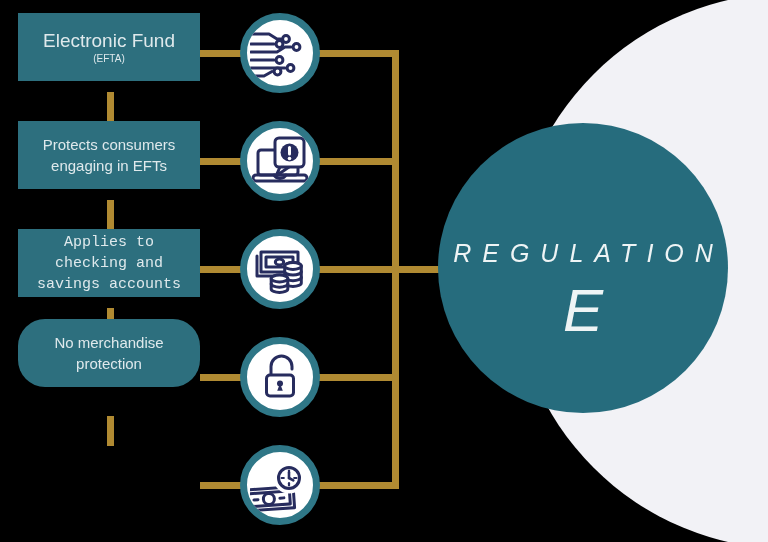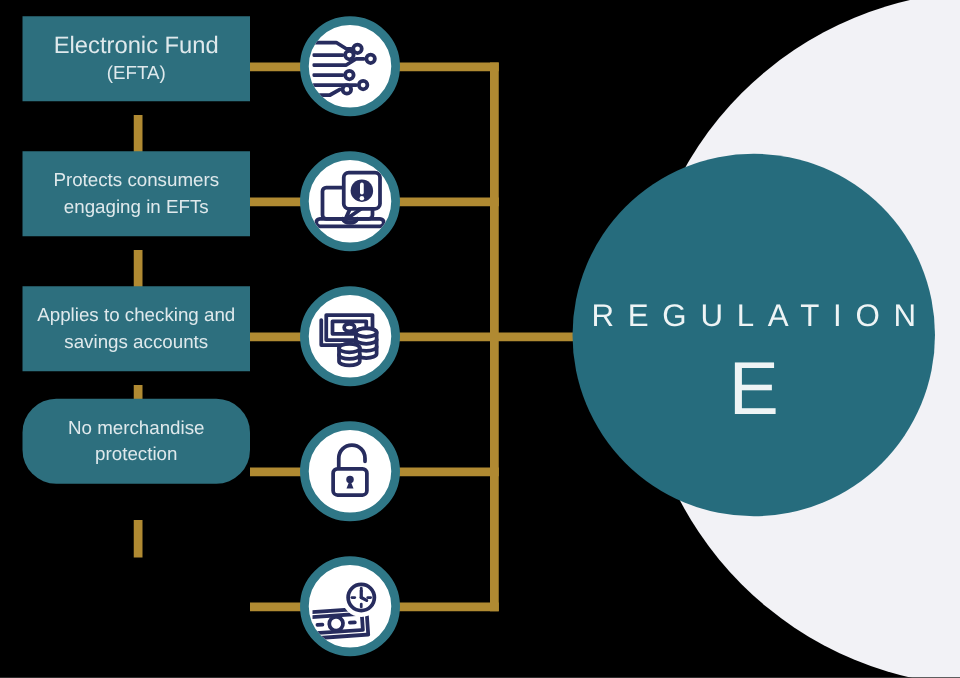--- a/index.html
+++ b/index.html
@@ -3,41 +3,41 @@
 <meta charset="utf-8">
 <style>
   html,body{margin:0;padding:0;background:#000;}
   .stage{
     position:relative;width:768px;height:542px;background:#000;
     overflow:hidden;font-family:"Liberation Sans",sans-serif;
   }
   .circle{position:absolute;border-radius:50%;}
   .gray-circle{left:512px;top:-7px;width:556px;height:556px;background:#f2f2f6;z-index:1;}
   .teal-circle{
-    left:458px;top:123px;width:290px;height:290px;background:#266c7d;z-index:3;
+    left:438px;top:123px;width:290px;height:290px;background:#266c7d;z-index:3;font-style:italic;
   }
   .reg-title{
     position:absolute;left:0;right:0;top:116px;text-align:center;
     color:#eef4f5;font-size:25px;font-weight:400;letter-spacing:11px;
     padding-left:11px;white-space:nowrap;
   }
   .reg-letter{
     position:absolute;left:0;right:0;top:152px;text-align:center;
     color:#eef4f5;font-size:60px;font-weight:400;line-height:1.2;
   }
   .gold{position:absolute;background:#b08a32;z-index:2;}
   .flow-box{
     position:absolute;left:18px;width:182px;height:68px;background:#2d6f7e;
     color:#dfe9ec;display:flex;flex-direction:column;align-items:center;
     justify-content:center;text-align:center;z-index:3;box-sizing:border-box;
     padding:0 9px;
   }
   .flow-box .txt{font-size:15px;line-height:1.4;}
   .flow-box .t1{font-size:19px;line-height:1.25;}
-  .flow-box .t2{font-size:15px;line-height:1.3;margin-top:0;}
+  .flow-box .t2{font-size:10px;line-height:1.3;margin-top:0;}
   .icon-badge{
     position:absolute;left:240px;width:80px;height:80px;border-radius:50%;
     background:#ffffff;border:7px solid #2f7787;box-sizing:border-box;z-index:4;
     display:flex;align-items:center;justify-content:center;overflow:hidden;
   }
   .icon-badge svg{width:60px;height:60px;display:block;}
   .glyph{stroke:#272c5e;stroke-width:3;fill:none;stroke-linecap:round;stroke-linejoin:round;}
 </style>
 </head>
 <body>
@@ -64,21 +64,21 @@
     <div class="reg-letter">E</div>
   </div>
 
   <div class="flow-box" style="top:13px;">
     <div class="t1">Electronic Fund</div>
     <div class="t2">(EFTA)</div>
   </div>
   <div class="flow-box" style="top:121px;">
     <div class="txt">Protects consumers engaging in EFTs</div>
   </div>
-  <div class="flow-box" style="top:229px;">
+  <div class="flow-box" style="top:229px;font-family:Liberation Mono, monospace;">
     <div class="txt">Applies to checking and savings accounts</div>
   </div>
   <div class="flow-box" style="top:319px;border-radius:27px;">
     <div class="txt">No merchandise protection</div>
   </div>
 
   <div class="icon-badge" style="top:13px;">
     <svg viewBox="0 0 60 60">
       <g class="glyph">
         <path d="M1,11 H19 L27,16 H31"></path>

